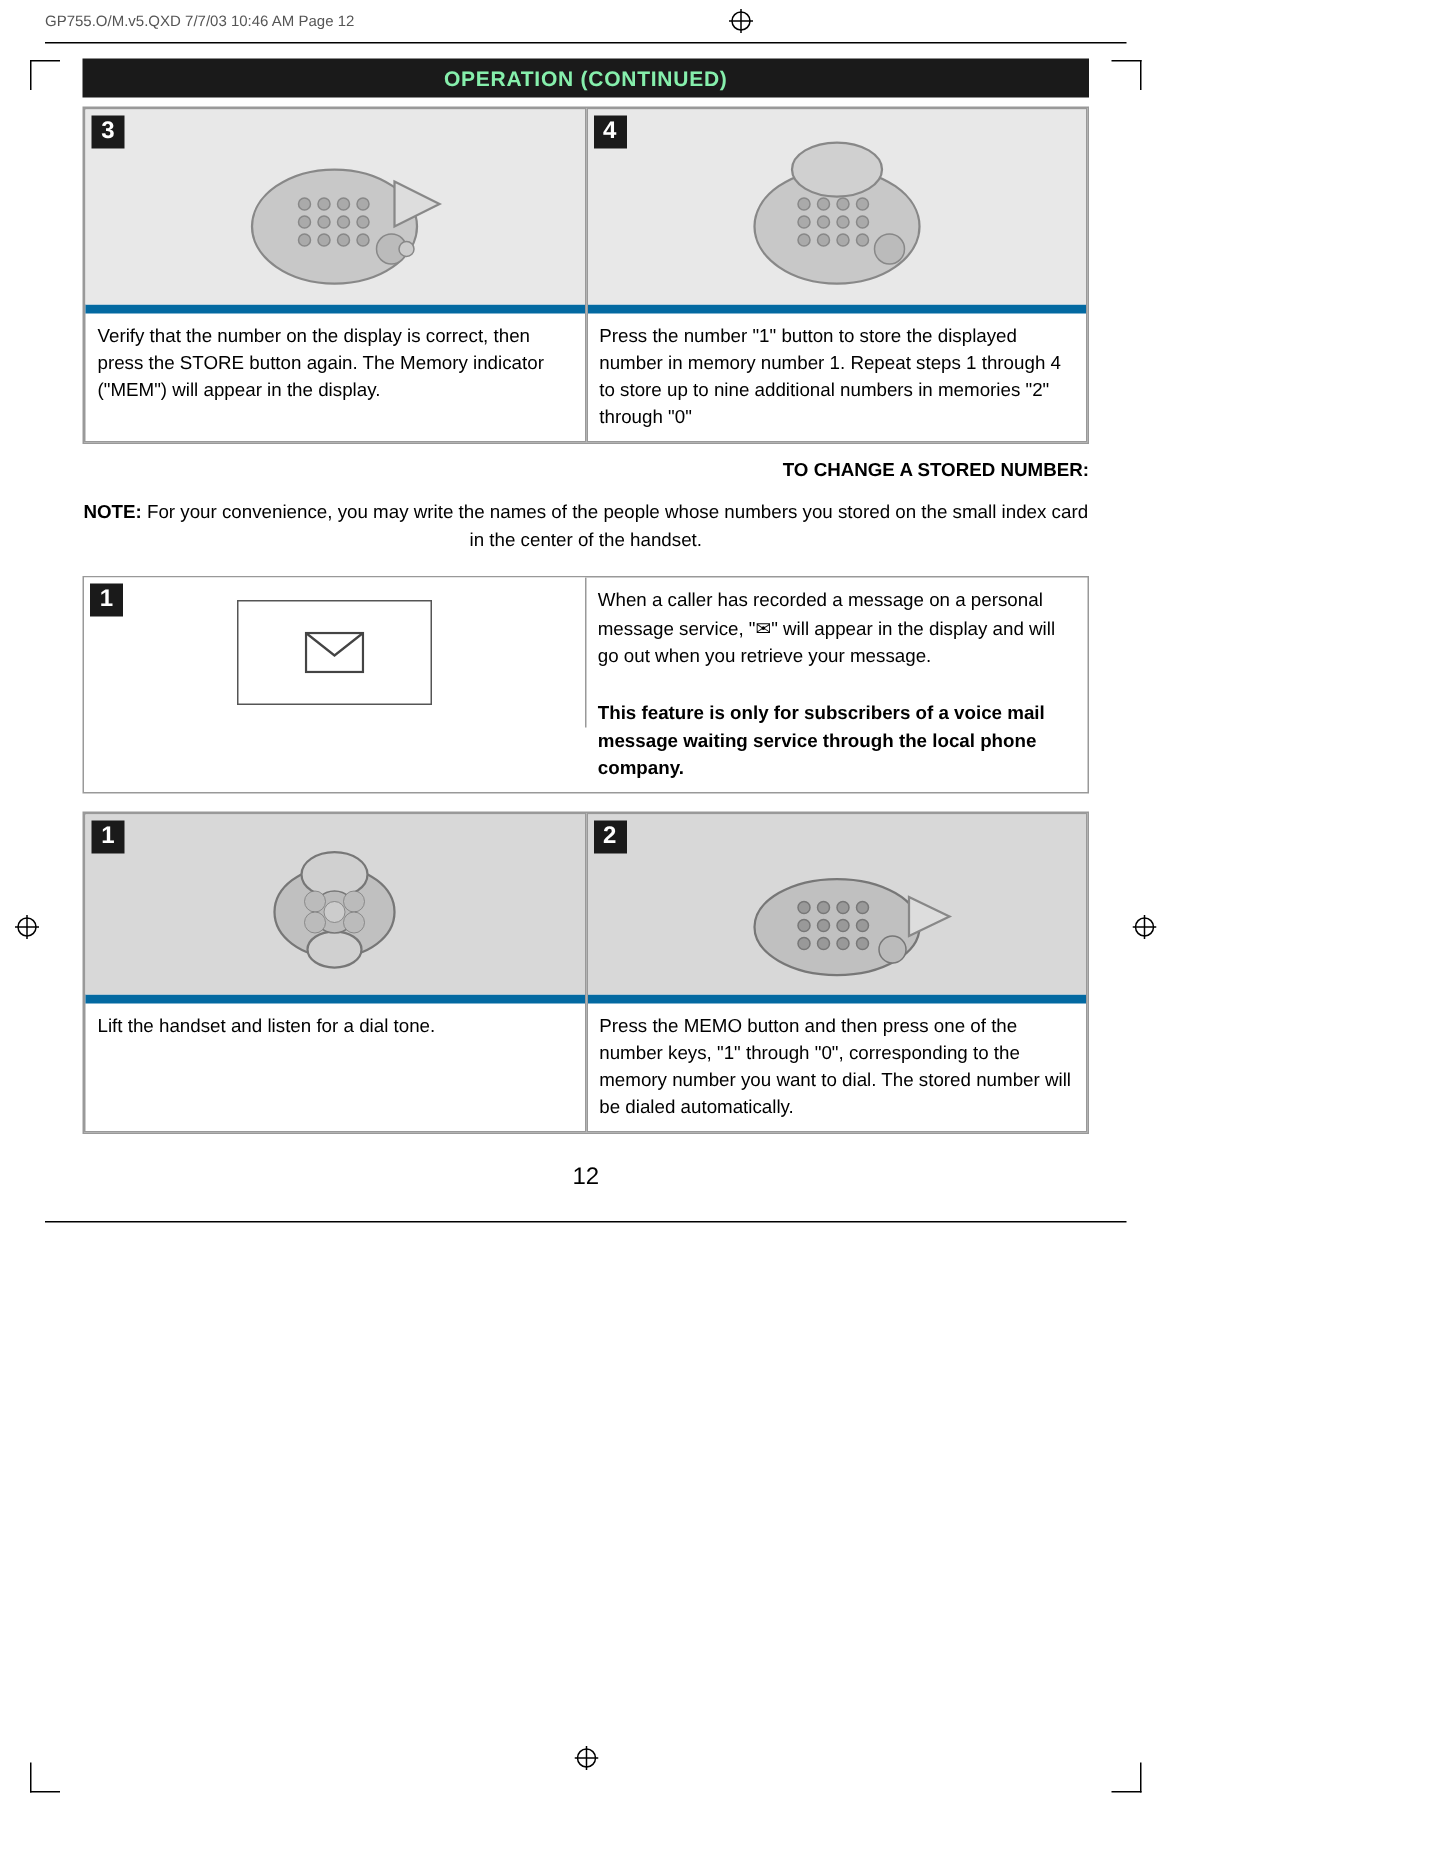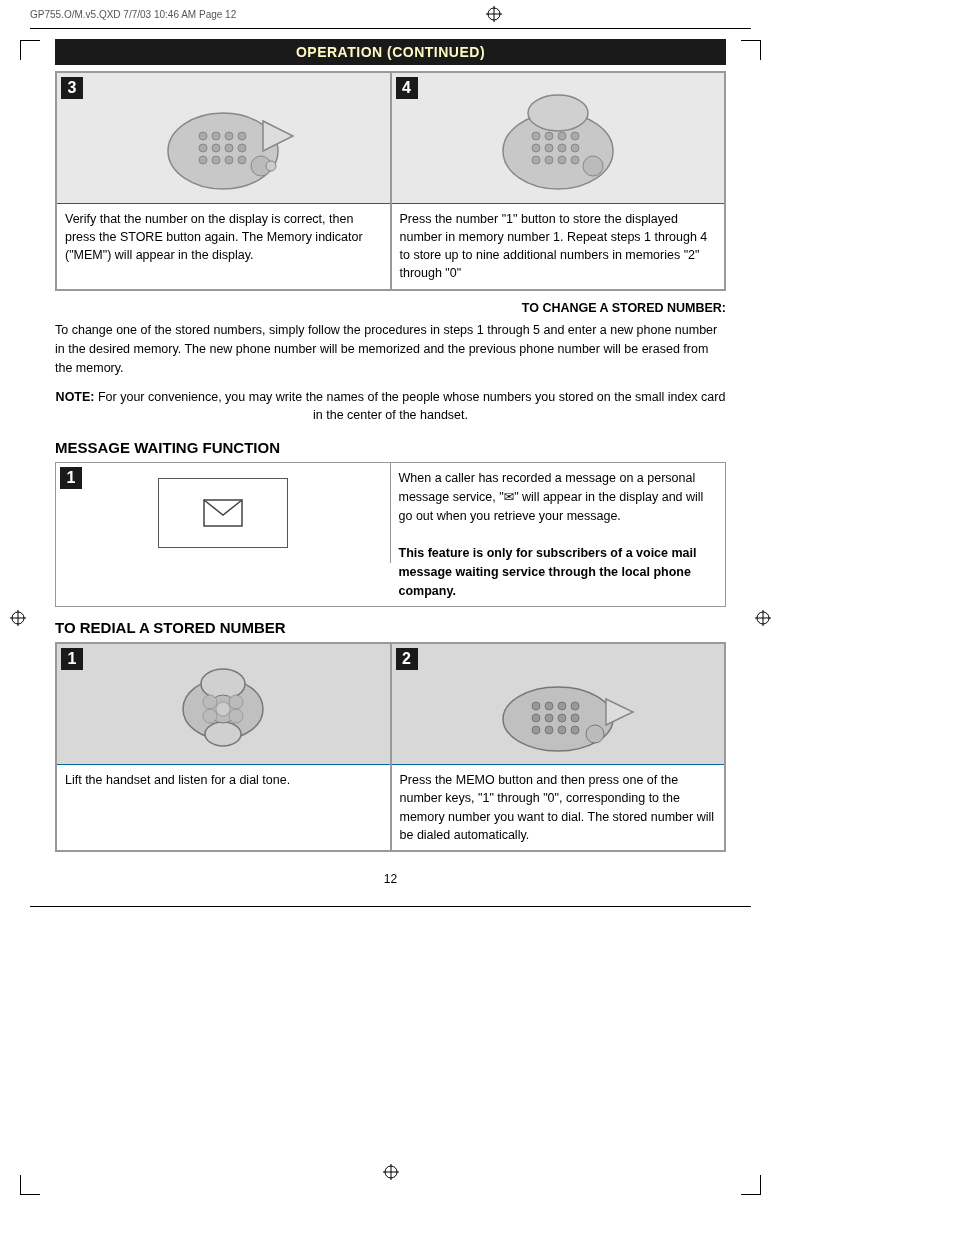--- a/index.html
+++ b/index.html
@@ -61,21 +61,21 @@
     .reg-mark svg { width: 100%; height: 100%; }
 
     .content-area {
       margin: 0 55px;
       padding-top: 10px;
     }
 
     
     .section-title-bar {
       background: #1a1a1a;
-      color: #fef9c3;
+      color: #86efac;
       text-align: center;
       font-weight: bold;
       font-size: 14px;
       padding: 5px 0;
       margin-bottom: 6px;
       letter-spacing: 0.5px;
     }
 
     
     .step-grid {
@@ -109,21 +109,21 @@
       width: 22px;
       height: 22px;
       display: flex;
       align-items: center;
       justify-content: center;
     }
     .step-desc {
       padding: 6px 8px;
       font-size: 12.5px;
       line-height: 1.45;
-      border-top: 1px solid #0369a1;
+      border-top: 6px solid #0369a1;
     }
 
     
     .change-number-section {
       margin-bottom: 10px;
       font-size: 12.5px;
       line-height: 1.5;
     }
     .change-number-section .sub-title {
       font-weight: bold;
@@ -202,21 +202,21 @@
       height: 120px;
       display: flex;
       align-items: center;
       justify-content: center;
       position: relative;
     }
 
     
     .page-number {
       text-align: center;
-      font-size: 12px;
+      font-size: 16px;
       margin-top: 10px;
       margin-bottom: 20px;
     }
 
     
     .crosshair-bottom {
       position: absolute;
       bottom: 55px;
       left: 50%;
       transform: translateX(-50%);
@@ -363,30 +363,26 @@
           </svg>
         </div>
         <div class="step-desc">
           <span>Press the number "1" button to store the displayed number in memory number 1. Repeat steps 1 through 4 to store up to nine additional numbers in memories "2" through "0"</span>
         </div>
       </div>
     </div>
 
     <div class="change-number-section">
       <div class="sub-title">TO CHANGE A STORED NUMBER:</div>
-      <div>To change one of the stored numbers, simply follow the procedures in steps 1 through 5 and enter a new phone number in the desired memory. The new phone number will be memorized and the previous phone number will be erased from the memory.</div>
     </div>
 
     <div class="note-text">
       <strong>NOTE:</strong><span> For your convenience, you may write the names of the people whose numbers you stored on the small index card in the center of the handset.</span>
     </div>
 
-    <div class="section-heading">
-      <span>MESSAGE WAITING FUNCTION</span>
-    </div>
 
     <div class="msg-wait-grid">
       <div class="msg-wait-image">
         <div class="step-number-badge">
           <span>1</span>
         </div>
 
         <div class="envelope-display">
           <svg width="40" height="28" viewBox="0 0 40 28">
             <rect x="1" y="1" width="38" height="26" fill="none" stroke="#444" stroke-width="1.5"></rect>
@@ -394,23 +390,20 @@
           </svg>
         </div>
       </div>
       <div class="msg-wait-desc">
         <span>When a caller has recorded a message on a personal message service, "✉" will appear in the display and will go out when you retrieve your message.</span>
         <br><br>
         <strong>This feature is only for subscribers of a voice mail message waiting service through the local phone company.</strong>
       </div>
     </div>
 
-    <div class="redial-section-heading">
-      <span>TO REDIAL A STORED NUMBER</span>
-    </div>
 
     <div class="redial-grid">
 
       <div class="redial-cell">
         <div class="redial-image-box">
           <div class="step-number-badge">
             <span>1</span>
           </div>
 
           <svg width="170" height="100" viewBox="0 0 170 100">

